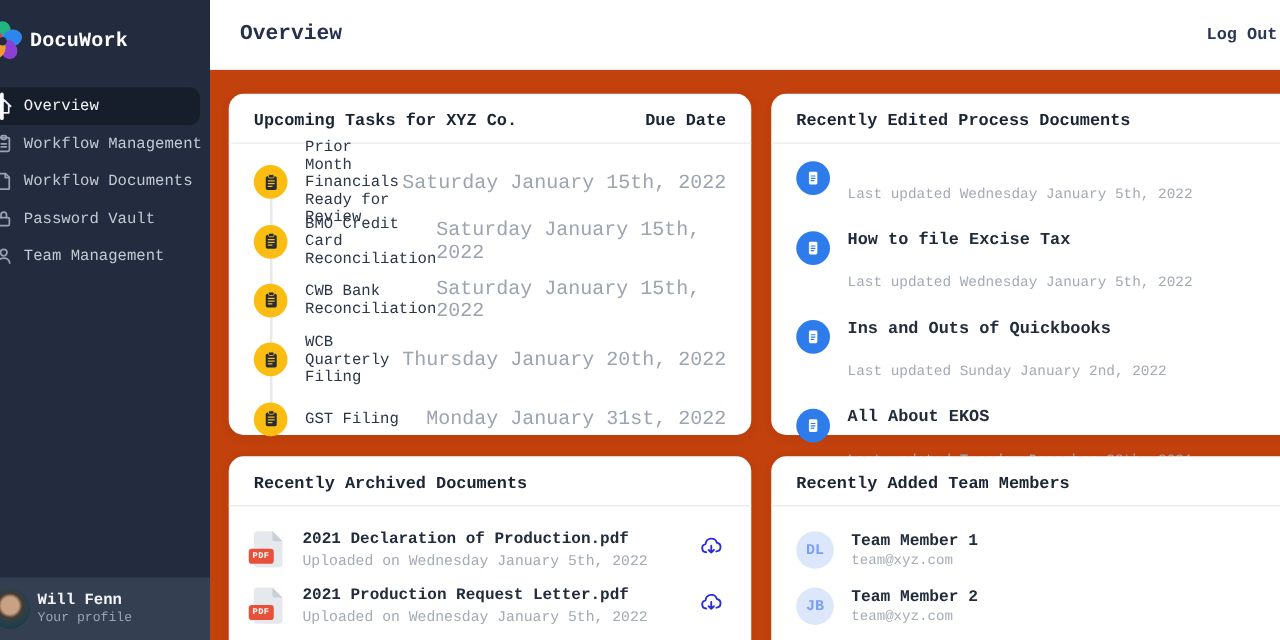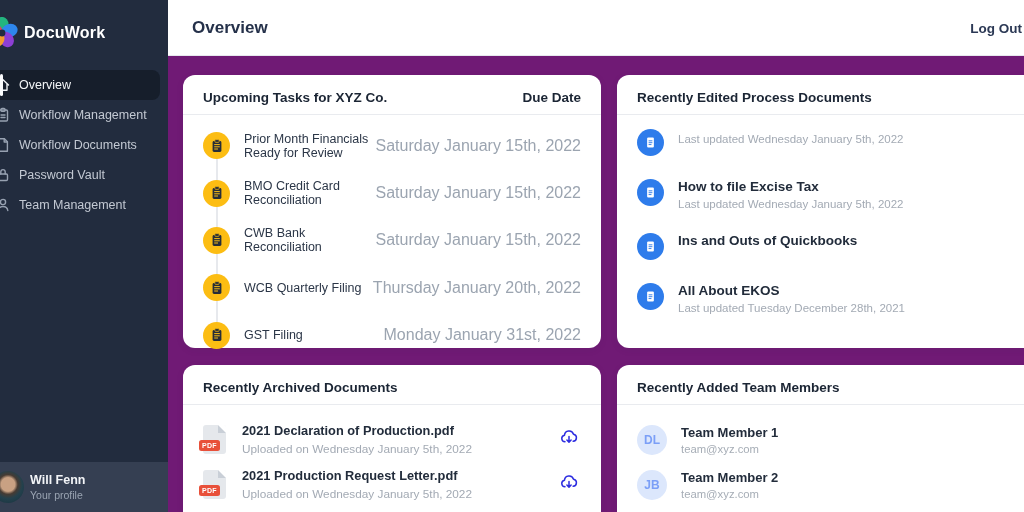--- a/index.html
+++ b/index.html
@@ -1,17 +1,17 @@
 <!DOCTYPE html>
 <html><head>
 <meta charset="utf-8">
 <style>
   * { margin:0; padding:0; box-sizing:border-box; }
   html,body { width:1024px; height:512px; font-family:"Liberation Sans", sans-serif; }
-  .screen { position:relative; width:1024px; height:512px; overflow:hidden; background:#701a75; }
+  .screen { position:relative; width:1024px; height:512px; overflow:hidden; background:#c2410c;font-family:Liberation Mono, monospace; }
 
   
   .sidebar { position:absolute; left:0; top:0; width:168px; height:512px; background:#222c3e; overflow:hidden; }
   .logo-row { display:flex; align-items:center; margin:16px 0 0 0; height:34px; }
   .logo-mark { width:32px; height:32px; margin-left:-14px; flex:0 0 auto; }
   .logo-text { color:#ffffff; font-size:16px; font-weight:800; margin-left:6px; letter-spacing:.2px; }
   .nav { position:absolute; top:70px; left:0; right:0; }
   .nav-item { position:relative; display:flex; align-items:center; height:30px; padding-left:0;
               color:#c3c9d3; font-size:12.5px; cursor:pointer; }
   .nav-item .nav-icon { width:16px; height:16px; margin-left:-5px; margin-right:8px; flex:0 0 auto; color:#97a1b1; }
@@ -56,21 +56,21 @@
   .task-title { flex:1; margin-left:14px; font-size:12.5px; color:#2b3647; font-weight:500; }
   .task-due { font-size:16px; color:#9ba4b0; }
 
   
   .proc-list { padding:14px 20px 0 20px; }
   .proc-row { display:flex; align-items:flex-start; margin-bottom:23px; }
   .doc-badge { width:27px; height:27px; border-radius:50%; background:#2e7ceb;
                display:flex; align-items:center; justify-content:center; flex:0 0 auto; }
   .proc-text { margin-left:14px; }
   .proc-title { font-size:13.5px; font-weight:600; color:#222c3b; }
-  .proc-sub { font-size:11.5px; color:#a3aab4; margin-top:4px; }
+  .proc-sub { font-size:11.5px; color:#a3aab4; margin-top:20px; }
 
   
   .arch-list { padding:12px 20px 0 20px; }
   .arch-row { display:flex; align-items:center; height:45px; }
   .pdf-icon { position:relative; width:23px; height:29px; background:#e5e8ec; border-radius:3px; flex:0 0 auto; }
   .pdf-icon::after { content:""; position:absolute; top:0; right:0; width:0; height:0;
                border-left:8px solid #c9cfd7; border-top:8px solid #edeff3; border-radius:0 3px 0 0;
                border-top-color:#ffffff; }
   .pdf-fold { position:absolute; top:0; right:0; width:8px; height:8px;
                background:linear-gradient(225deg, #ffffff 50%, #cdd3da 50%); border-radius:0 3px 0 2px; }
@@ -276,20 +276,21 @@
       </div>
       <div class="proc-row">
         <span class="doc-badge">
             <svg viewBox="0 0 16 16" width="15" height="15">
               <rect x="4.4" y="2.6" width="7.2" height="10.8" rx="1.2" fill="#ffffff"></rect>
               <path d="M6.4 6.2h3.2M6.4 8.2h3.2M6.4 10.2h2.2" stroke="#2e7ceb" stroke-width="1" stroke-linecap="round"></path>
             </svg>
           </span>
         <span class="proc-text">
           <div class="proc-title">Ins and Outs of Quickbooks</div>
+          <div class="proc-sub">Last updated Sunday January 2nd, 2022</div>
         </span>
       </div>
       <div class="proc-row">
         <span class="doc-badge">
             <svg viewBox="0 0 16 16" width="15" height="15">
               <rect x="4.4" y="2.6" width="7.2" height="10.8" rx="1.2" fill="#ffffff"></rect>
               <path d="M6.4 6.2h3.2M6.4 8.2h3.2M6.4 10.2h2.2" stroke="#2e7ceb" stroke-width="1" stroke-linecap="round"></path>
             </svg>
           </span>
         <span class="proc-text">

